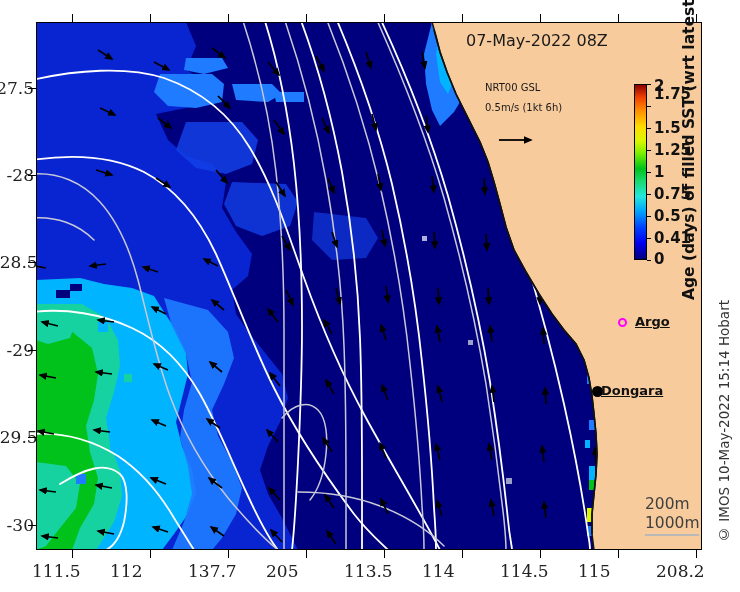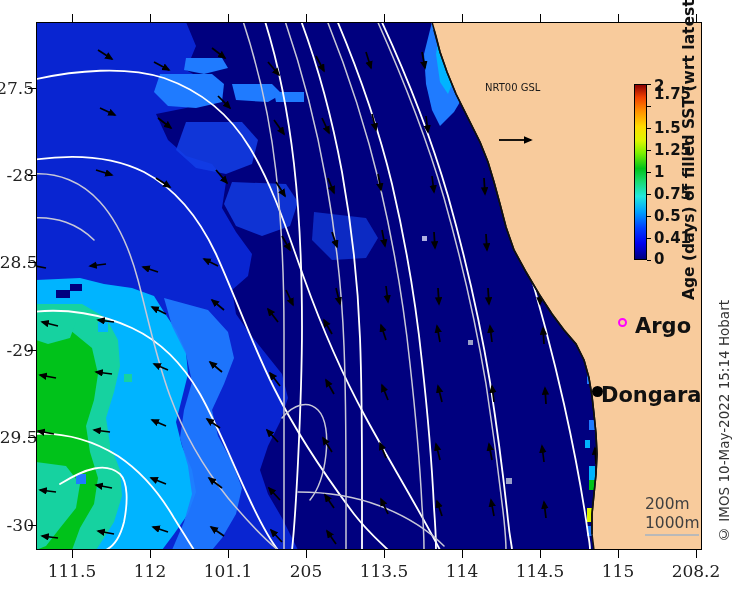--- a/index.html
+++ b/index.html
@@ -12,31 +12,31 @@
              overflow:hidden;background:#00007f;}
   #plot-frame{position:absolute;left:36px;top:22px;width:666px;height:528px;
               border:1px solid #000;box-sizing:border-box;pointer-events:none;}
 
   svg.layer{position:absolute;left:0;top:0;width:666px;height:528px;display:block;}
 
   
   .ytick{position:absolute;font-family:"DejaVu Serif",serif;font-size:17px;color:#222;
          text-align:right;white-space:nowrap;}
   .xtick{position:absolute;font-family:"DejaVu Serif",serif;font-size:17px;color:#222;
-         text-align:center;white-space:nowrap;}
+         text-align:left;white-space:nowrap;}
   .tickmark{position:absolute;background:#000;}
 
   
   .anno{position:absolute;color:#1a1a1a;font-size:15.5px;white-space:nowrap;}
   #date-stamp{left:466px;top:31px;font-size:16px;}
   #gsl-block{left:485px;top:78px;line-height:19.5px;font-size:10px;}
   #vector-legend-arrow{position:absolute;left:497px;top:133px;}
 
   
-  .place-label{position:absolute;font-weight:bold;font-size:21px;color:#111;white-space:nowrap;}
+  .place-label{position:absolute;font-weight:bold;font-size:13px;color:#111;white-space:nowrap;text-decoration:underline;}
   #argo-marker{position:absolute;left:618px;top:318px;width:9px;height:9px;
                border:2px solid #ff00ff;border-radius:50%;box-sizing:border-box;background:transparent;}
   #argo-label{left:635px;top:314px;}
   #dongara-marker{position:absolute;left:592px;top:386px;width:11px;height:11px;
                   border-radius:50%;background:#000;}
   #dongara-label{left:601px;top:383px;}
 
   
   #depth-legend{position:absolute;left:645px;top:495px;line-height:19px;
                 font-size:15.5px;color:#404040;white-space:nowrap;}
@@ -327,23 +327,25 @@
                L404,30 L400,14 Z" fill="#f8cb9c" stroke="#111111" stroke-width="1.5" stroke-linejoin="round"></path>
       <path d="M398,8 L404,30 L411,50 L420,72 L432,96 L444,120 L452,140
                L458,160 L464,182 L470,205 L478,228 L490,250 L503,272
                L516,292 L528,308 L540,322 L548,338 L553,356 L556,374
                L558,392 L560,412 L561,432 L560,452 L558,472 L556,492 L556,512" fill="none" stroke="#111111" stroke-width="1.6"></path>
     </svg>
   </div>
 
   <div id="plot-frame"></div>
 
+  <div class="anno" id="date-stamp">07-May-2022 08Z</div>
 
   <div class="anno" id="gsl-block">
     <div>NRT00 GSL</div>
+    <div>0.5m/s (1kt 6h)</div>
   </div>
 
   <svg id="vector-legend-arrow" width="44" height="14">
     <defs>
       <marker id="ah2" markerWidth="5" markerHeight="5" refX="4" refY="2.2" orient="auto" markerUnits="strokeWidth">
         <path d="M0,0 L5,2.2 L0,4.4 z" fill="#000"></path>
       </marker>
     </defs>
     <path d="M2,7 L34,7" stroke="#000" stroke-width="1.8" marker-end="url(#ah2)" fill="none"></path>
   </svg>
@@ -413,21 +415,21 @@
   <div class="tickmark" style="left:228px;top:550px;width:1px;height:8px"></div>
   <div class="tickmark" style="left:306px;top:550px;width:1px;height:8px"></div>
   <div class="tickmark" style="left:384px;top:550px;width:1px;height:8px"></div>
   <div class="tickmark" style="left:462px;top:550px;width:1px;height:8px"></div>
   <div class="tickmark" style="left:540px;top:550px;width:1px;height:8px"></div>
   <div class="tickmark" style="left:618px;top:550px;width:1px;height:8px"></div>
   <div class="tickmark" style="left:696px;top:550px;width:1px;height:8px"></div>
 
   <div class="xtick" style="left:32px;top:561px;width:80px">111.5</div>
   <div class="xtick" style="left:110px;top:561px;width:80px">112</div>
-  <div class="xtick" style="left:188px;top:561px;width:80px">101.1</div>
+  <div class="xtick" style="left:188px;top:561px;width:80px">137.7</div>
   <div class="xtick" style="left:266px;top:561px;width:80px">205</div>
   <div class="xtick" style="left:344px;top:561px;width:80px">113.5</div>
   <div class="xtick" style="left:422px;top:561px;width:80px">114</div>
   <div class="xtick" style="left:500px;top:561px;width:80px">114.5</div>
   <div class="xtick" style="left:578px;top:561px;width:80px">115</div>
   <div class="xtick" style="left:656px;top:561px;width:80px">208.2</div>
 
   <div id="credit">© IMOS 10-May-2022 15:14 Hobart</div>
 </div>
 

